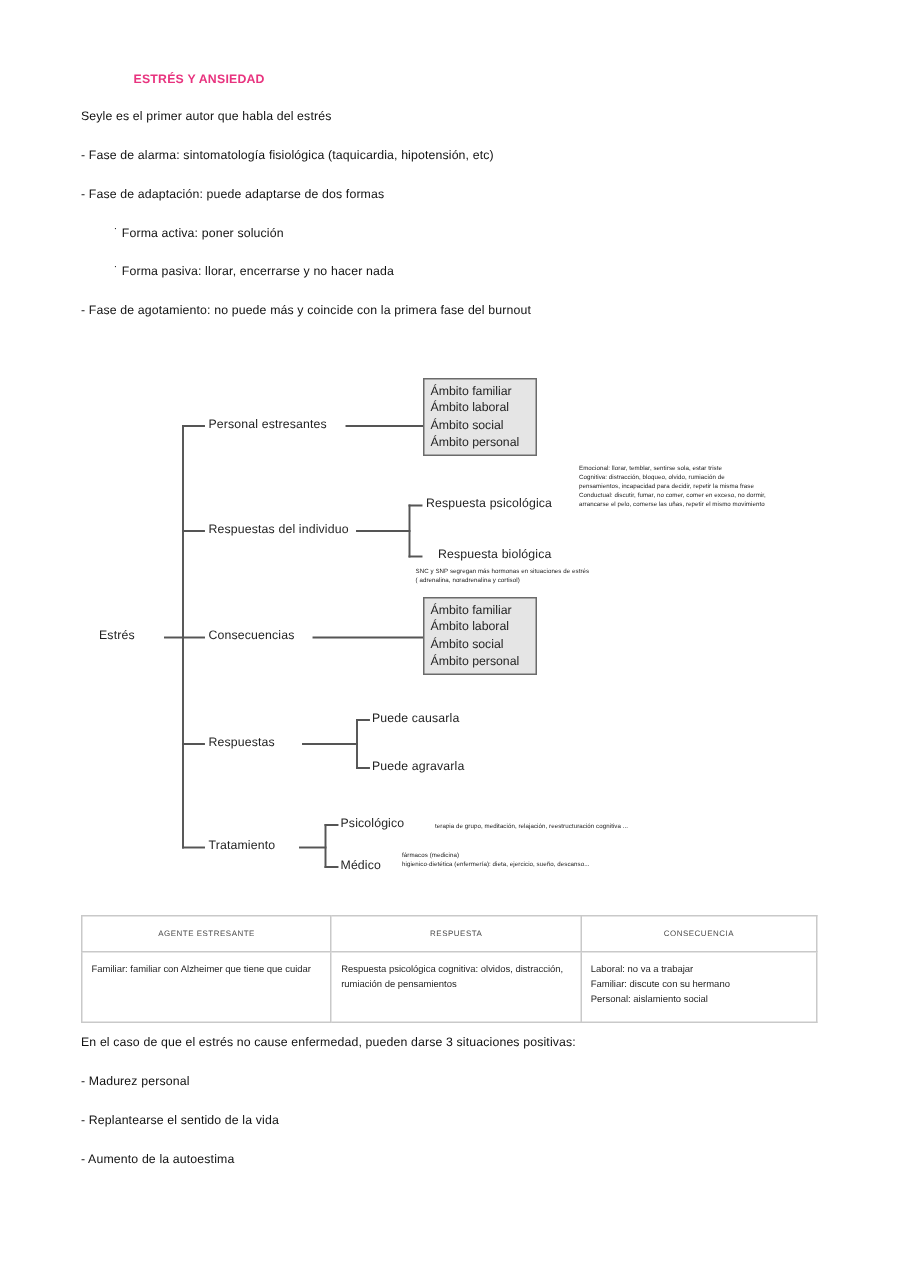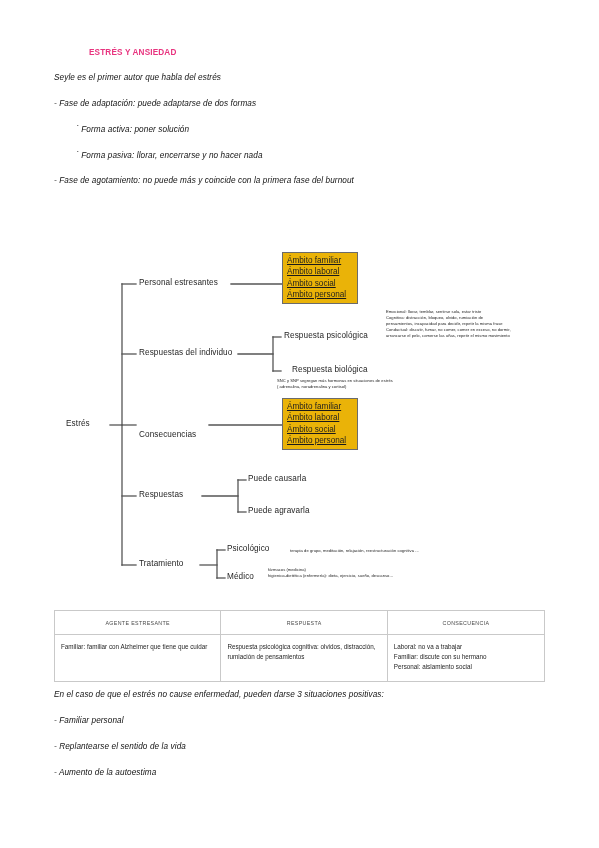--- a/index.html
+++ b/index.html
@@ -36,21 +36,20 @@
     letter-spacing: 0.15px;
     margin: 0 0 16px 0;
     padding-left: 35px;
   }
   .note-line {
     font-size: 8.2px;
     line-height: 1.2;
     margin: 0 0 16px 0;
     color: #111;
     letter-spacing: 0.1px;
-    font-style: italic;
   }
   .note-line.dash {
     padding-left: 8px;
     text-indent: -8px;
   }
   .note-line.sub {
     padding-left: 30px;
     text-indent: -8px;
   }
 
@@ -78,24 +77,23 @@
     position: absolute;
     font-size: 4.1px;
     color: #222;
     line-height: 1.45;
     letter-spacing: 0.05px;
     white-space: nowrap;
   }
   .dbox {
     position: absolute;
     border: 1px solid #6b6b6b;
-    background: #eab308;
+    background: #e5e5e5;
     padding: 2px 4px 3px 4px;
     box-sizing: border-box;
-    text-decoration: underline;
   }
   .dbox div {
     font-size: 8.2px;
     line-height: 1.38;
     color: #1f1f1f;
     white-space: nowrap;
   }
 
   
   .tbl-wrap {
@@ -138,20 +136,21 @@
   }
 </style>
 </head>
 <body>
 
 <div class="page">
 
   <div class="notes-top">
     <div class="doc-title" style="color: rgb(232, 52, 127);">ESTRÉS Y ANSIEDAD</div>
     <p class="note-line">Seyle es el primer autor que habla del estrés</p>
+    <p class="note-line dash">- Fase de alarma: sintomatología fisiológica (taquicardia, hipotensión, etc)</p>
     <p class="note-line dash">- Fase de adaptación: puede adaptarse de dos formas</p>
     <p class="note-line sub">˙ Forma activa: poner solución</p>
     <p class="note-line sub">˙ Forma pasiva: llorar, encerrarse y no hacer nada</p>
     <p class="note-line dash">- Fase de agotamiento: no puede más y coincide con la primera fase del burnout</p>
   </div>
 
   <div class="diagram">
 
     <svg width="599" height="350">
       <g stroke="#555" stroke-width="1.3" fill="none" stroke-linecap="square">
@@ -184,21 +183,21 @@
         <path d="M217 310 L217 338"></path>
         <path d="M217 310 L225 310"></path>
         <path d="M217 338 L225 338"></path>
       </g>
     </svg>
 
     <div class="dlabel" style="left:66px; top:179px;">Estrés</div>
 
     <div class="dlabel" style="left:139px; top:38px;">Personal estresantes</div>
     <div class="dlabel" style="left:139px; top:108px;">Respuestas del individuo</div>
-    <div class="dlabel" style="left:139px; top:190px;">Consecuencias</div>
+    <div class="dlabel" style="left:139px; top:179px;">Consecuencias</div>
     <div class="dlabel" style="left:139px; top:250px;">Respuestas</div>
     <div class="dlabel" style="left:139px; top:319px;">Tratamiento</div>
 
     <div class="dbox" style="left:282px; top:12px; width:76px;">
       <div>Ámbito familiar</div>
       <div>Ámbito laboral</div>
       <div>Ámbito social</div>
       <div>Ámbito personal</div>
     </div>
 
@@ -257,18 +256,18 @@
             <div>Familiar: discute con su hermano</div>
             <div>Personal: aislamiento social</div>
           </td>
         </tr>
       </tbody>
     </table>
   </div>
 
   <div class="notes-bottom">
     <p class="note-line">En el caso de que el estrés no cause enfermedad, pueden darse 3 situaciones positivas:</p>
-    <p class="note-line dash">- Familiar personal</p>
+    <p class="note-line dash">- Madurez personal</p>
     <p class="note-line dash">- Replantearse el sentido de la vida</p>
     <p class="note-line dash">- Aumento de la autoestima</p>
   </div>
 
 </div>
 
 </body></html>

